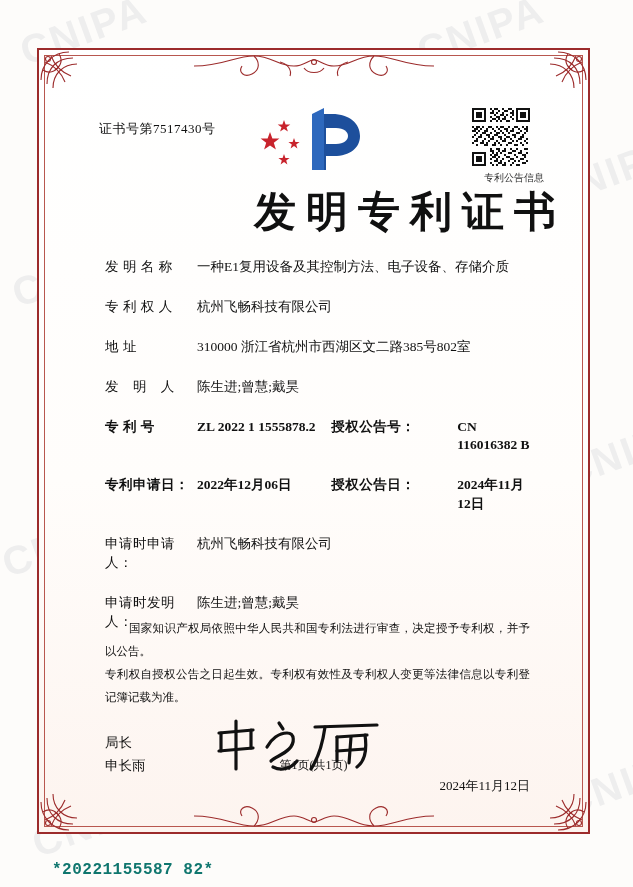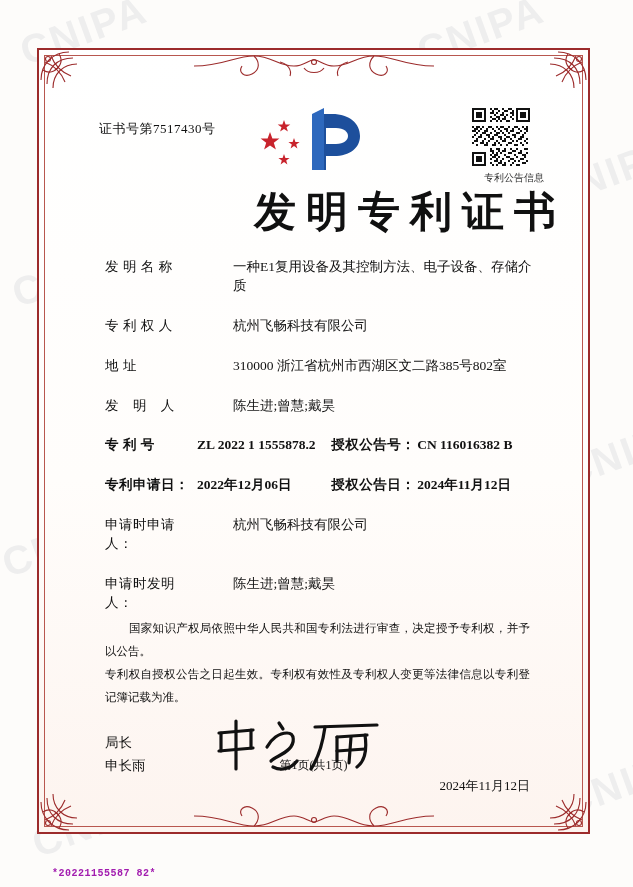--- a/index.html
+++ b/index.html
@@ -58,25 +58,25 @@
     position:absolute;left:0;right:0;top:112px;text-align:right;
     font-size:42px;font-weight:bold;color:#101010;
     letter-spacing:10px;
     font-family:"DejaVu Serif","Liberation Serif",serif;
   }
 
   .fields{position:absolute;left:44px;right:30px;top:186px;font-size:13.5px;color:#111;}
   .row{display:flex;margin-bottom:21px;line-height:1.4;}
   .lbl{width:92px;flex:none;letter-spacing:.5px;}
   .lbl.sp{letter-spacing:5.5px;}
-  .val{flex:1;margin-left:36px;}
+  .val{flex:1;}
   .row2{display:flex;margin-bottom:21px;line-height:1.4;}
   .col{display:flex;font-weight:bold;}
   .colL{width:276px;}
-  .colR{width:250px;}
+  .colR{width:250px;gap:40px;}
   .lbl2{width:92px;flex:none;letter-spacing:.5px;}
   .lbl3{width:86px;flex:none;letter-spacing:.5px;}
 
   .note{
     position:absolute;left:44px;right:36px;top:545px;
     font-size:11.5px;color:#111;line-height:2.0;text-align:justify;
   }
   .note p{margin:0;}
   .note .ind{text-indent:24px;}
 
@@ -90,21 +90,21 @@
     position:absolute;right:36px;top:705px;font-size:13px;color:#111;
   }
 
   .page-no{
     position:absolute;left:0;right:0;bottom:36px;text-align:center;
     font-size:12px;color:#111;
   }
   .barcode-txt{
     position:absolute;left:52px;bottom:8px;
     font-family:"Liberation Mono","DejaVu Sans Mono",monospace;
-    font-size:10px;font-weight:bold;letter-spacing:.5px;color:#a21caf;text-align:right;
+    font-size:16px;font-weight:bold;letter-spacing:.5px;color:#0f766e;text-align:right;
   }
 </style>
 </head>
 <body>
 
 <div id="wm-layer">
     <div class="wm" style="left: 18px; top: 8px; font-size: 40px; transform: rotate(-20deg);">CNIPA</div>
     <div class="wm" style="left: 215px; top: 92px; font-size: 40px; transform: rotate(-20deg);">CNIPA</div>
     <div class="wm" style="left: 415px; top: 8px; font-size: 40px; transform: rotate(-20deg);">CNIPA</div>
     <div class="wm" style="left: 545px; top: 150px; font-size: 40px; transform: rotate(-20deg);">CNIPA</div>

